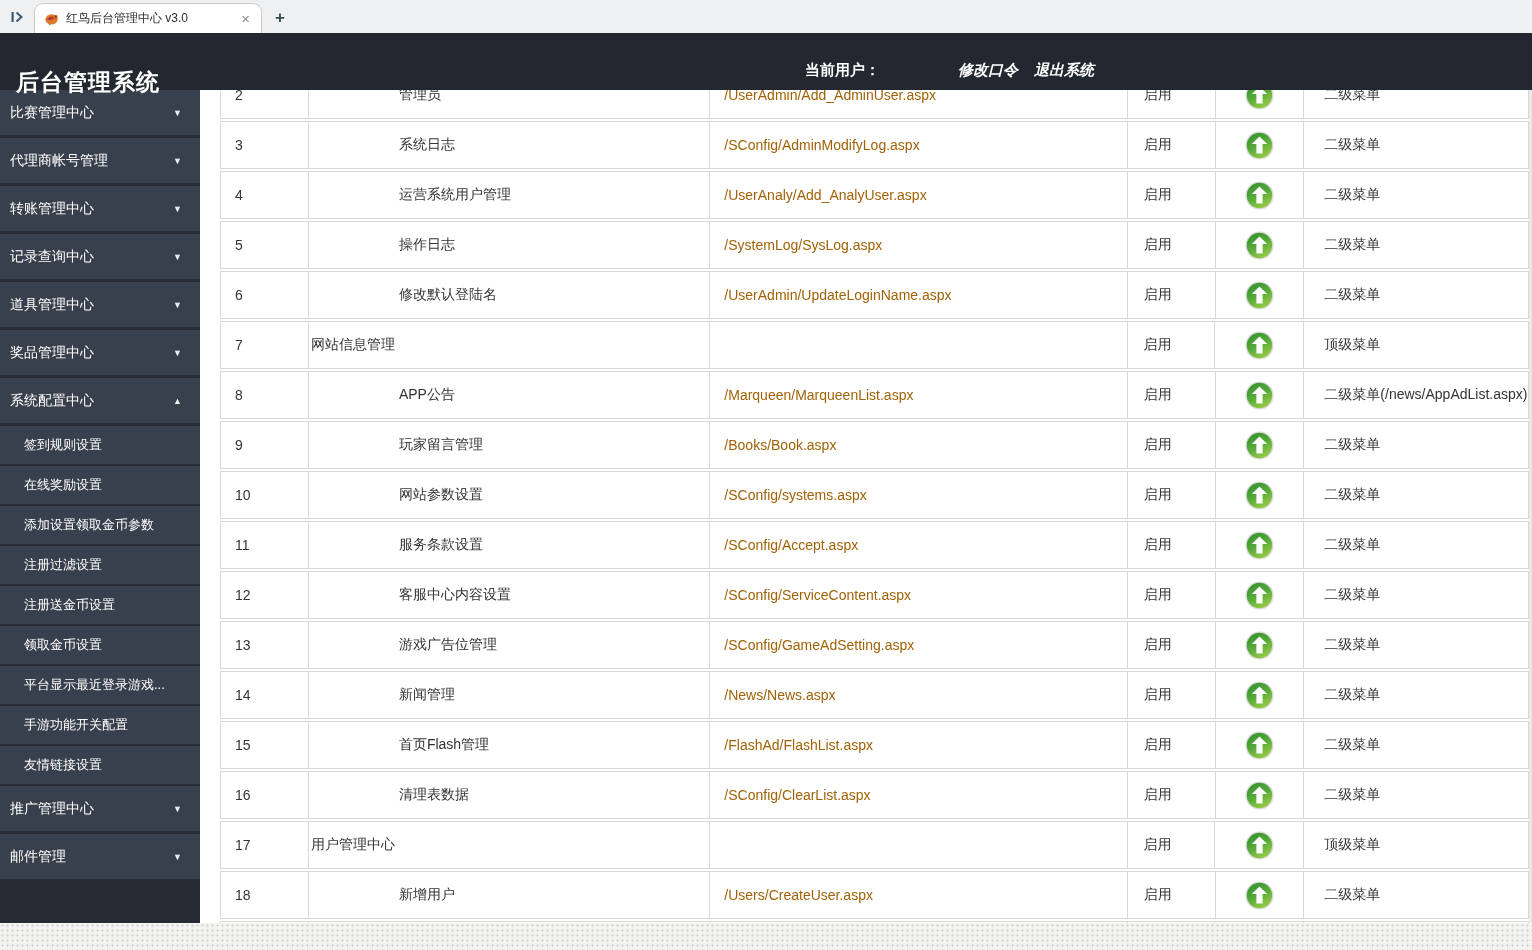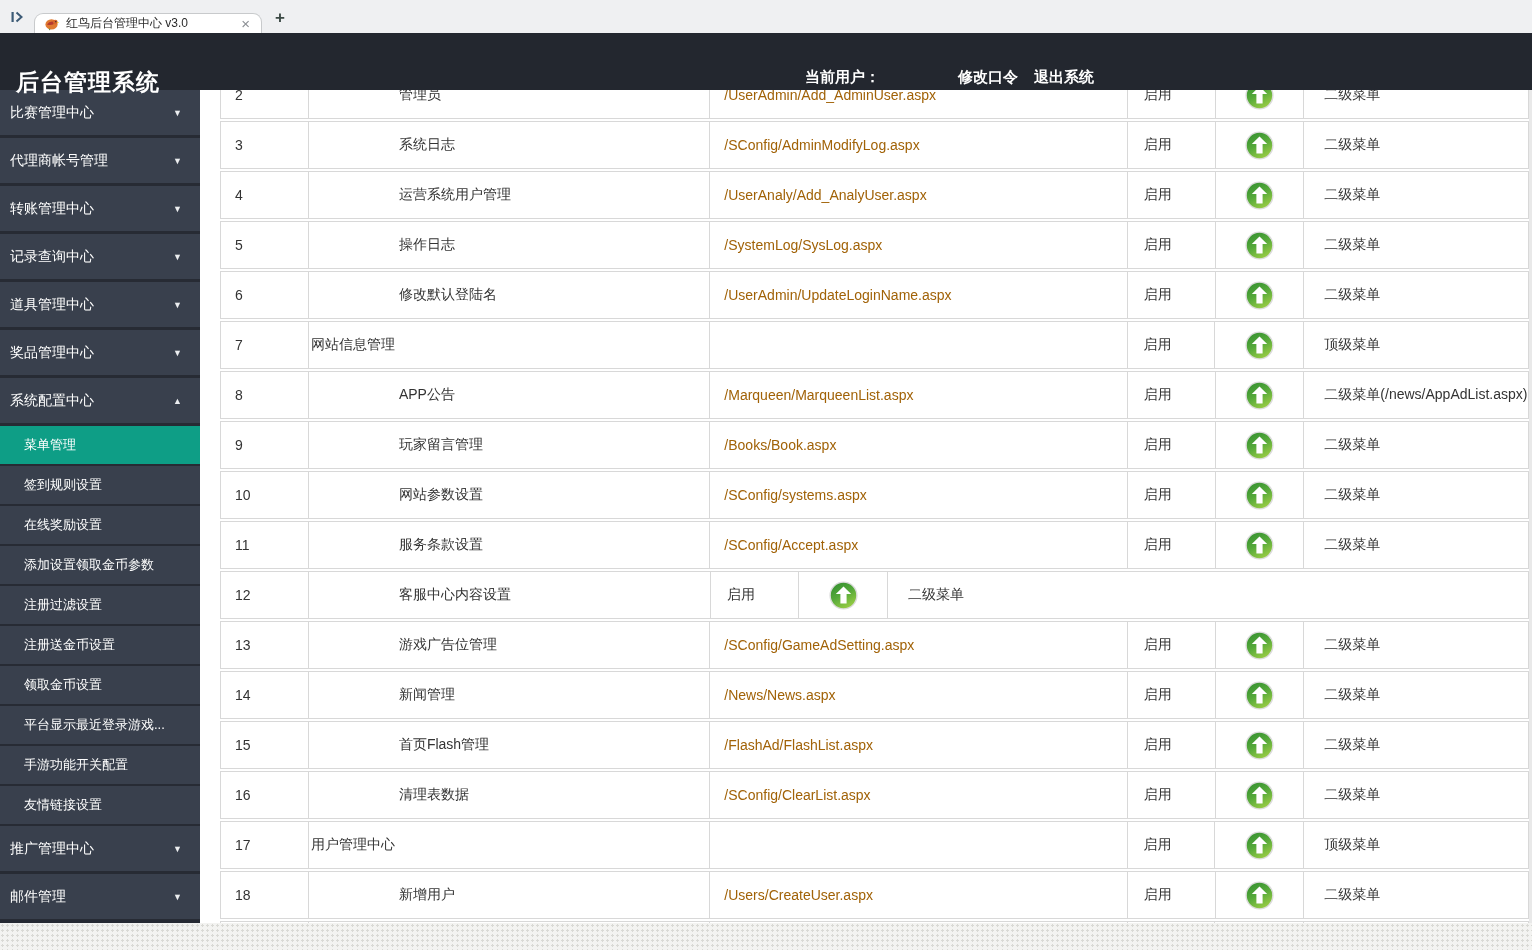--- a/index.html
+++ b/index.html
@@ -2,34 +2,34 @@
 <html><head>
 <meta charset="utf-8">
 <style>
   * { margin:0; padding:0; box-sizing:border-box; }
   html,body { width:1532px; height:950px; overflow:hidden;
     font-family:"Liberation Sans","DejaVu Sans",sans-serif; background:#fff; }
 
   
   .tabbar { height:33px; background:#eff0f2; display:flex; align-items:flex-end; }
   .panel-toggle { width:34px; height:33px; display:flex; align-items:center; justify-content:center; cursor:pointer; }
-  .tab { width:228px; height:20px; background:#fff; border:1px solid #c8cacc; border-bottom:none;
+  .tab { width:228px; height:30px; background:#fff; border:1px solid #c8cacc; border-bottom:none;
     border-radius:9px 9px 0 0; display:flex; align-items:center; padding:0 9px;justify-content:space-between; }
   .tab-title { flex:1; font-size:12px; color:#2b2b2b; padding-left:7px; white-space:nowrap; overflow:hidden; }
   .tab-close { color:#8b8f94; font-size:15px; line-height:1; cursor:pointer; padding:0 2px; }
   .newtab { margin:0 0 7px 13px; font-size:17px; color:#3c4a45; font-weight:bold; line-height:1; cursor:pointer; }
 
   
   .appheader { position:relative; height:57px; background:#23272f; z-index:5; }
   .app-title { position:absolute; left:16px; top:50%; transform:translateY(-50%);
     color:#fff; font-size:23px; font-weight:bold; letter-spacing:1px;margin-top:20px; }
-  .user-links { position:absolute; left:805px; bottom:3px; display:flex; align-items:flex-end;
+  .user-links { position:absolute; left:805px; bottom:10px; display:flex; align-items:flex-end;
     color:#fff; font-size:15px; font-weight:bold; white-space:nowrap; }
   .user-value { display:inline-block; width:78px; }
-  .user-links .link { cursor:pointer; }
+  .user-links .link { cursor:pointer;font-style:italic; }
   .user-links .gap { width:16px; }
 
   
   .body-row { display:flex; height:833px; }
 
   .sidebar { width:200px; background:#272b34; flex:none; }
   .side-item { position:relative; background:#39404d; color:#fff; display:flex; align-items:center;
     padding-left:24px; cursor:pointer; }
   .side-item.section { height:45px; margin-bottom:3px; font-size:14px;padding-left:10px; }
   .side-item.sub { height:38px; margin-bottom:2px; font-size:13px; }
@@ -115,24 +115,20 @@
     <span class="caret">▼</span>
   </div>
       <div class="side-item section">
     <span class="label">奖品管理中心</span>
     <span class="caret">▼</span>
   </div>
       <div class="side-item section">
     <span class="label">系统配置中心</span>
     <span class="caret">▲</span>
   </div>
-      <div class="side-item sub active">
-    <span class="label">菜单管理</span>
-
-  </div>
       <div class="side-item sub">
     <span class="label">签到规则设置</span>
 
   </div>
       <div class="side-item sub">
     <span class="label">在线奖励设置</span>
 
   </div>
       <div class="side-item sub">
     <span class="label">添加设置领取金币参数</span>
@@ -390,20 +386,21 @@
           <circle cx="14.5" cy="14.5" r="13.4" fill="url(#gArrow)" stroke="#dcdcdc" stroke-width="1.4"></circle>
           <path d="M14.5 5.4 L22.2 13.1 L17.6 13.1 L17.6 22.4 L11.4 22.4 L11.4 13.1 L6.8 13.1 Z" fill="#ffffff"></path>
         </svg>
       </span>
     </div>
     <div class="cell c-type">二级菜单</div>
   </div>
         <div class="trow">
     <div class="cell c-num">12</div>
     <div class="cell c-name indent">客服中心内容设置</div>
+    <div class="cell c-url">/SConfig/ServiceContent.aspx</div>
     <div class="cell c-status">启用</div>
     <div class="cell c-icon">
       <span class="arrow-btn">
         <svg width="29" height="29" viewBox="0 0 29 29">
           <defs>
             <linearGradient id="gArrow" x1="0" y1="0" x2="0.55" y2="1">
               <stop offset="0" stop-color="#2e8b2e"></stop>
               <stop offset="0.55" stop-color="#55a93a"></stop>
               <stop offset="1" stop-color="#94ca44"></stop>
             </linearGradient>

